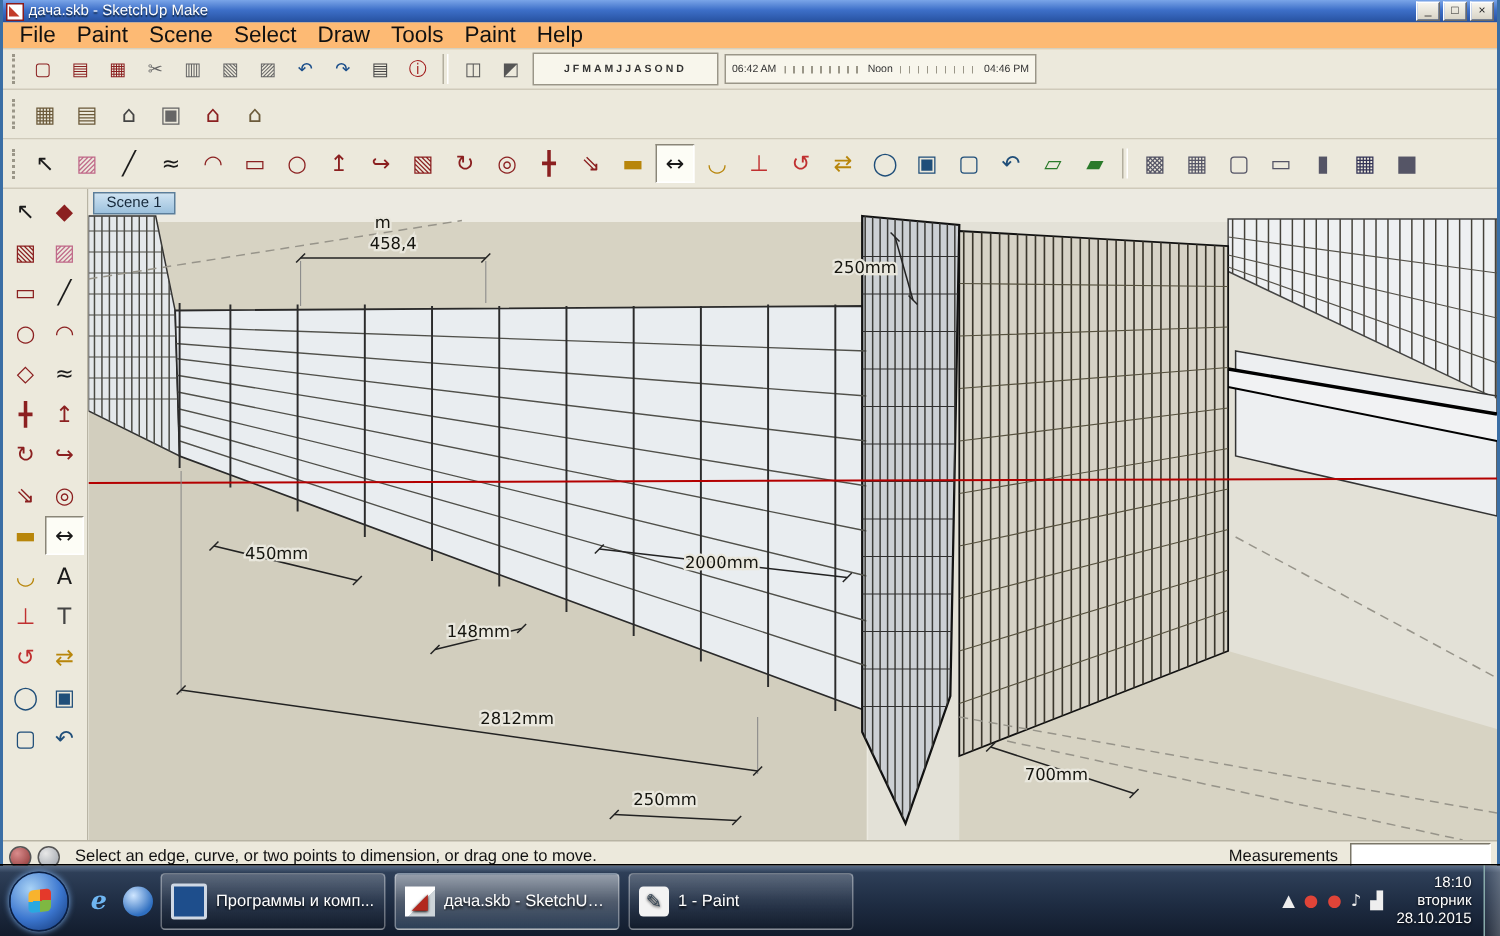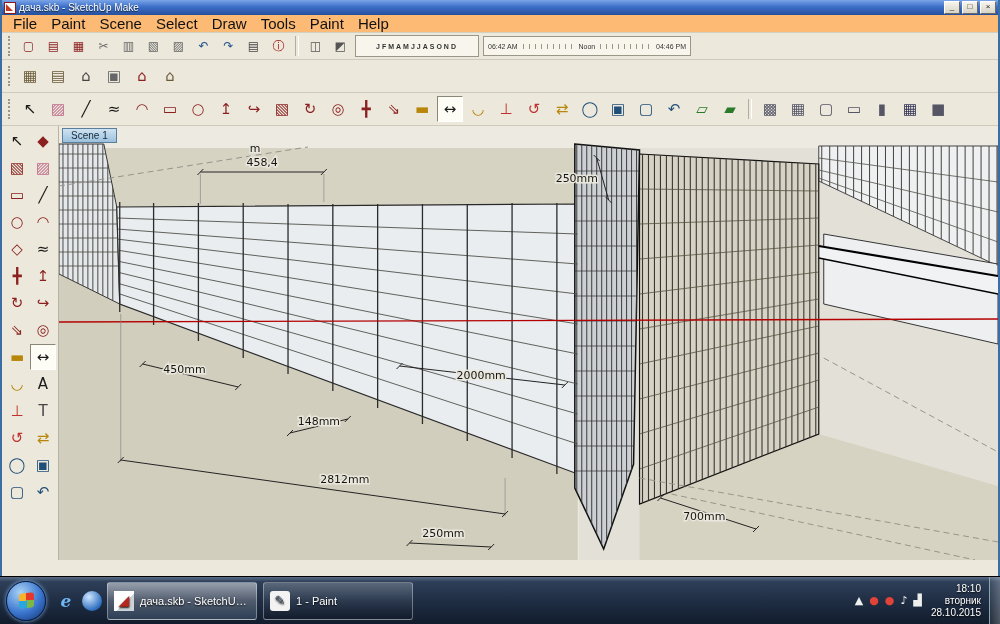--- a/index.html
+++ b/index.html
@@ -336,29 +336,40 @@
           <text x="424" y="253">2000mm</text>
           <text x="261" y="299">148mm</text>
           <text x="287" y="357">2812mm</text>
           <text x="386" y="411">250mm</text>
           <text x="648" y="394">700mm</text>
         </g>
       </svg>
     </div>
   </div>
 
+  <div class="statusbar">
+    <span class="status-circle geo"></span>
+    <span class="status-circle credits"></span>
+    <span class="status-msg">Select an edge, curve, or two points to dimension, or drag one to move.</span>
+    <span class="meas-label">Measurements</span>
+    <input class="meas-input" style="">
+  </div>
 </div>
 
 <div class="taskbar">
   <div class="start-orb">
     <span class="orb-flag"></span>
   </div>
   <span class="ql-icon">e</span>
   <span class="ql-icon ball"></span>
 
+  <div class="task-btn">
+    <span class="tb-icon icon-monitor"></span>
+    <span class="task-label">Программы и комп...</span>
+  </div>
   <div class="task-btn active">
     <span class="tb-icon icon-sketchup">◢</span>
     <span class="task-label">дача.skb - SketchUp ...</span>
   </div>
   <div class="task-btn">
     <span class="tb-icon icon-paint">✎</span>
     <span class="task-label">1 - Paint</span>
   </div>
 
   <div class="tray">

